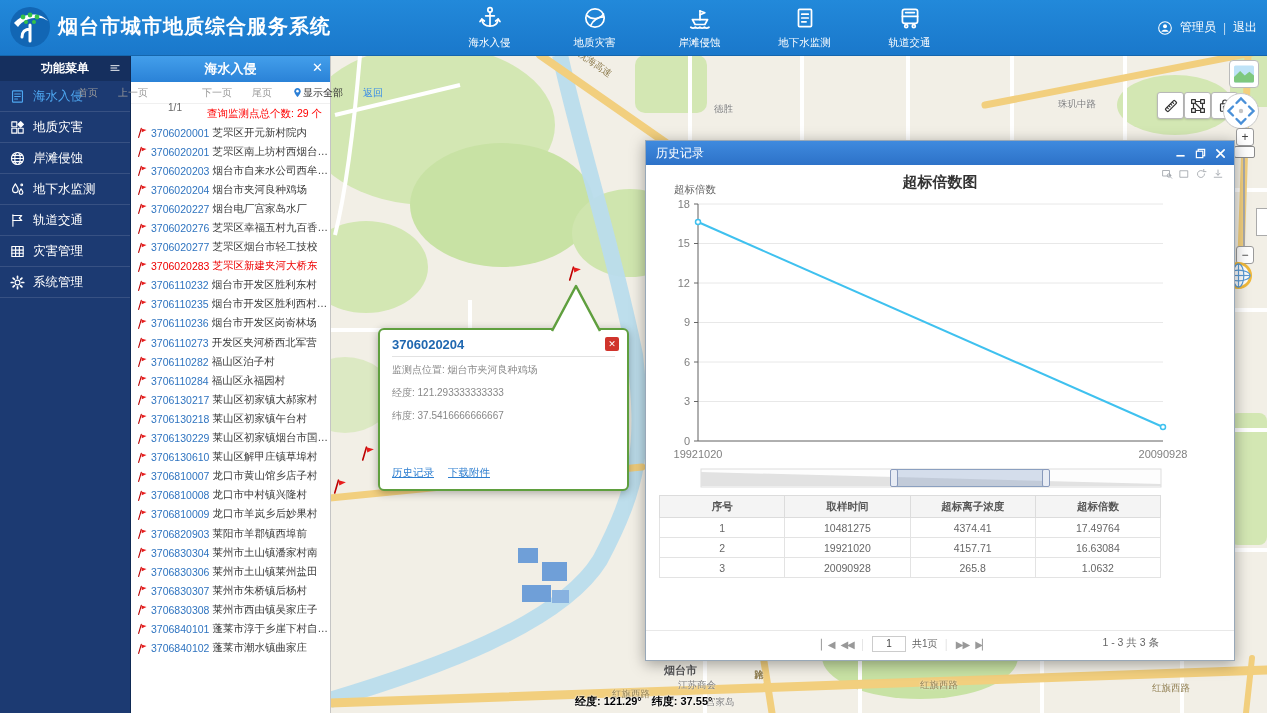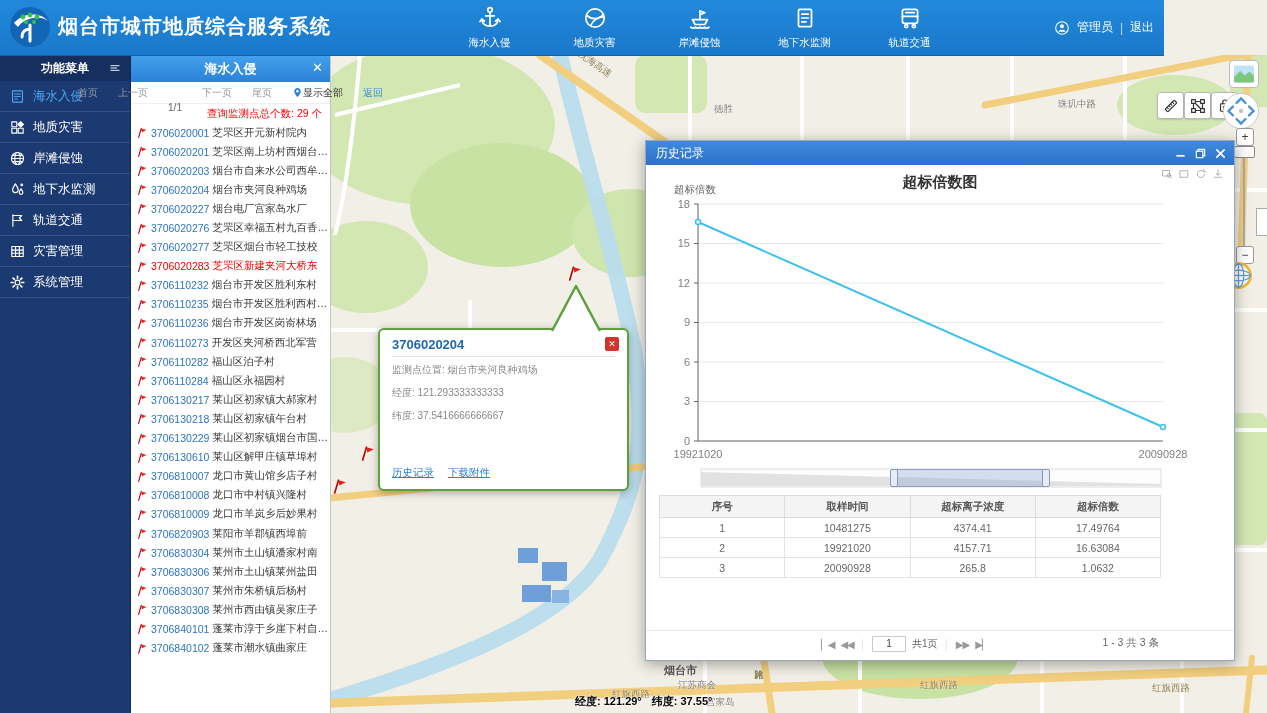--- a/index.html
+++ b/index.html
@@ -1,21 +1,21 @@
 <!DOCTYPE html>
 <html><head>
 <meta charset="utf-8">
 <style>
   html,body{margin:0;padding:0;width:1267px;height:713px;overflow:hidden;
     font-family:"Liberation Sans",sans-serif;background:#f2efe6;position:relative;}
   .ic{display:inline-flex;align-items:center;justify-content:center;line-height:0;}
   .ic svg{display:block;}
 
   
-  #header{position:absolute;left:0;top:0;width:1164px;height:55px;z-index:50;
+  #header{position:absolute;left:0;top:0;width:1267px;height:55px;z-index:50;
     background:linear-gradient(180deg,#2289da,#1a78cb);border-bottom:1px solid #1566ad;color:#fff;}
   #logo{position:absolute;left:8px;top:5px;width:44px;height:44px;}
   #app-title{position:absolute;left:58px;top:13px;font-size:20px;font-weight:bold;letter-spacing:1px;}
   #hdr-nav{position:absolute;left:437px;top:4px;display:flex;}
   .hnav{width:105px;text-align:center;cursor:pointer;}
   .hnav .ic{height:28px;}
   .hnav-lbl{font-size:10.5px;margin-top:1px;}
   #hdr-user{position:absolute;right:10px;top:0;height:55px;display:flex;align-items:center;gap:7px;font-size:12px;}
   #hdr-user .sep{opacity:.7;}
 

